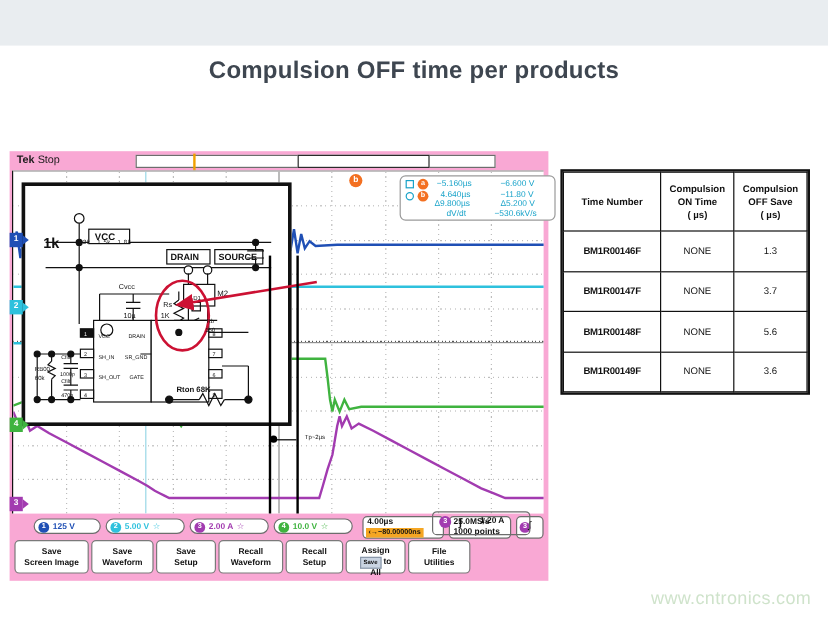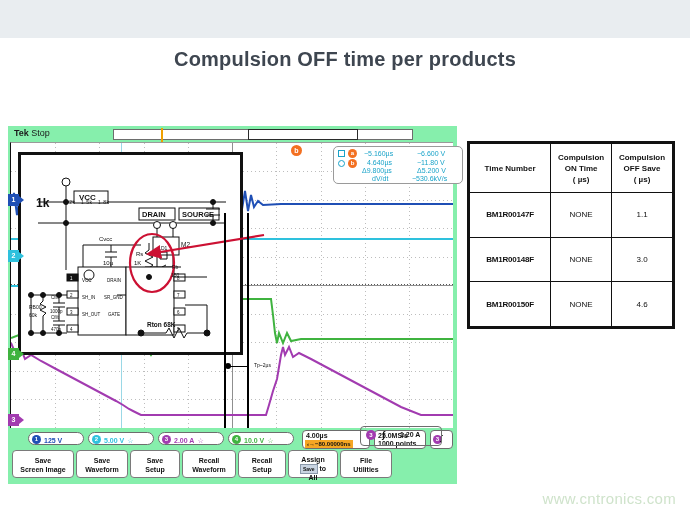--- a/index.html
+++ b/index.html
@@ -15,21 +15,21 @@
   .page-title{
     position:absolute;left:0;top:48px;width:690px;
     text-align:center;
     font-size:20px;font-weight:bold;color:#3e4650;
     letter-spacing:.2px;
   }
 
   
   .scope{
     position:absolute;left:8px;top:126px;width:449px;height:358px;
-    background:#86efac;
+    background:#f9a8d4;
   }
   .tek-stop{
     position:absolute;left:6px;top:2px;font-size:9px;font-weight:bold;color:#1b1b1b;
   }
   .tek-stop .lite{font-weight:normal;}
   .top-bar-box{
     position:absolute;left:105px;top:3px;width:300px;height:11px;
     border:1px solid #6d6d6d;background:#fff;box-sizing:border-box;
   }
   .top-bar-box2{
@@ -465,31 +465,36 @@
         <th style="width:30%">
           <span>Compulsion</span><br><span>ON Time</span><br><span>( µs)</span>
         </th>
         <th style="width:30%">
           <span>Compulsion</span><br><span>OFF Save</span><br><span>( µs)</span>
         </th>
       </tr>
     </thead>
     <tbody>
       <tr>
+        <td class="part">BM1R00146F</td>
+        <td>NONE</td>
+        <td>1.3</td>
+      </tr>
+      <tr>
         <td class="part">BM1R00147F</td>
         <td>NONE</td>
-        <td>1.1</td>
+        <td>3.7</td>
       </tr>
       <tr>
         <td class="part">BM1R00148F</td>
         <td>NONE</td>
-        <td>3.0</td>
+        <td>5.6</td>
       </tr>
       <tr>
-        <td class="part">BM1R00150F</td>
+        <td class="part">BM1R00149F</td>
         <td>NONE</td>
-        <td>4.6</td>
+        <td>3.6</td>
       </tr>
     </tbody>
   </table>
 </div>
 
 <div class="watermark">www.cntronics.com</div>
 
 </body></html>

